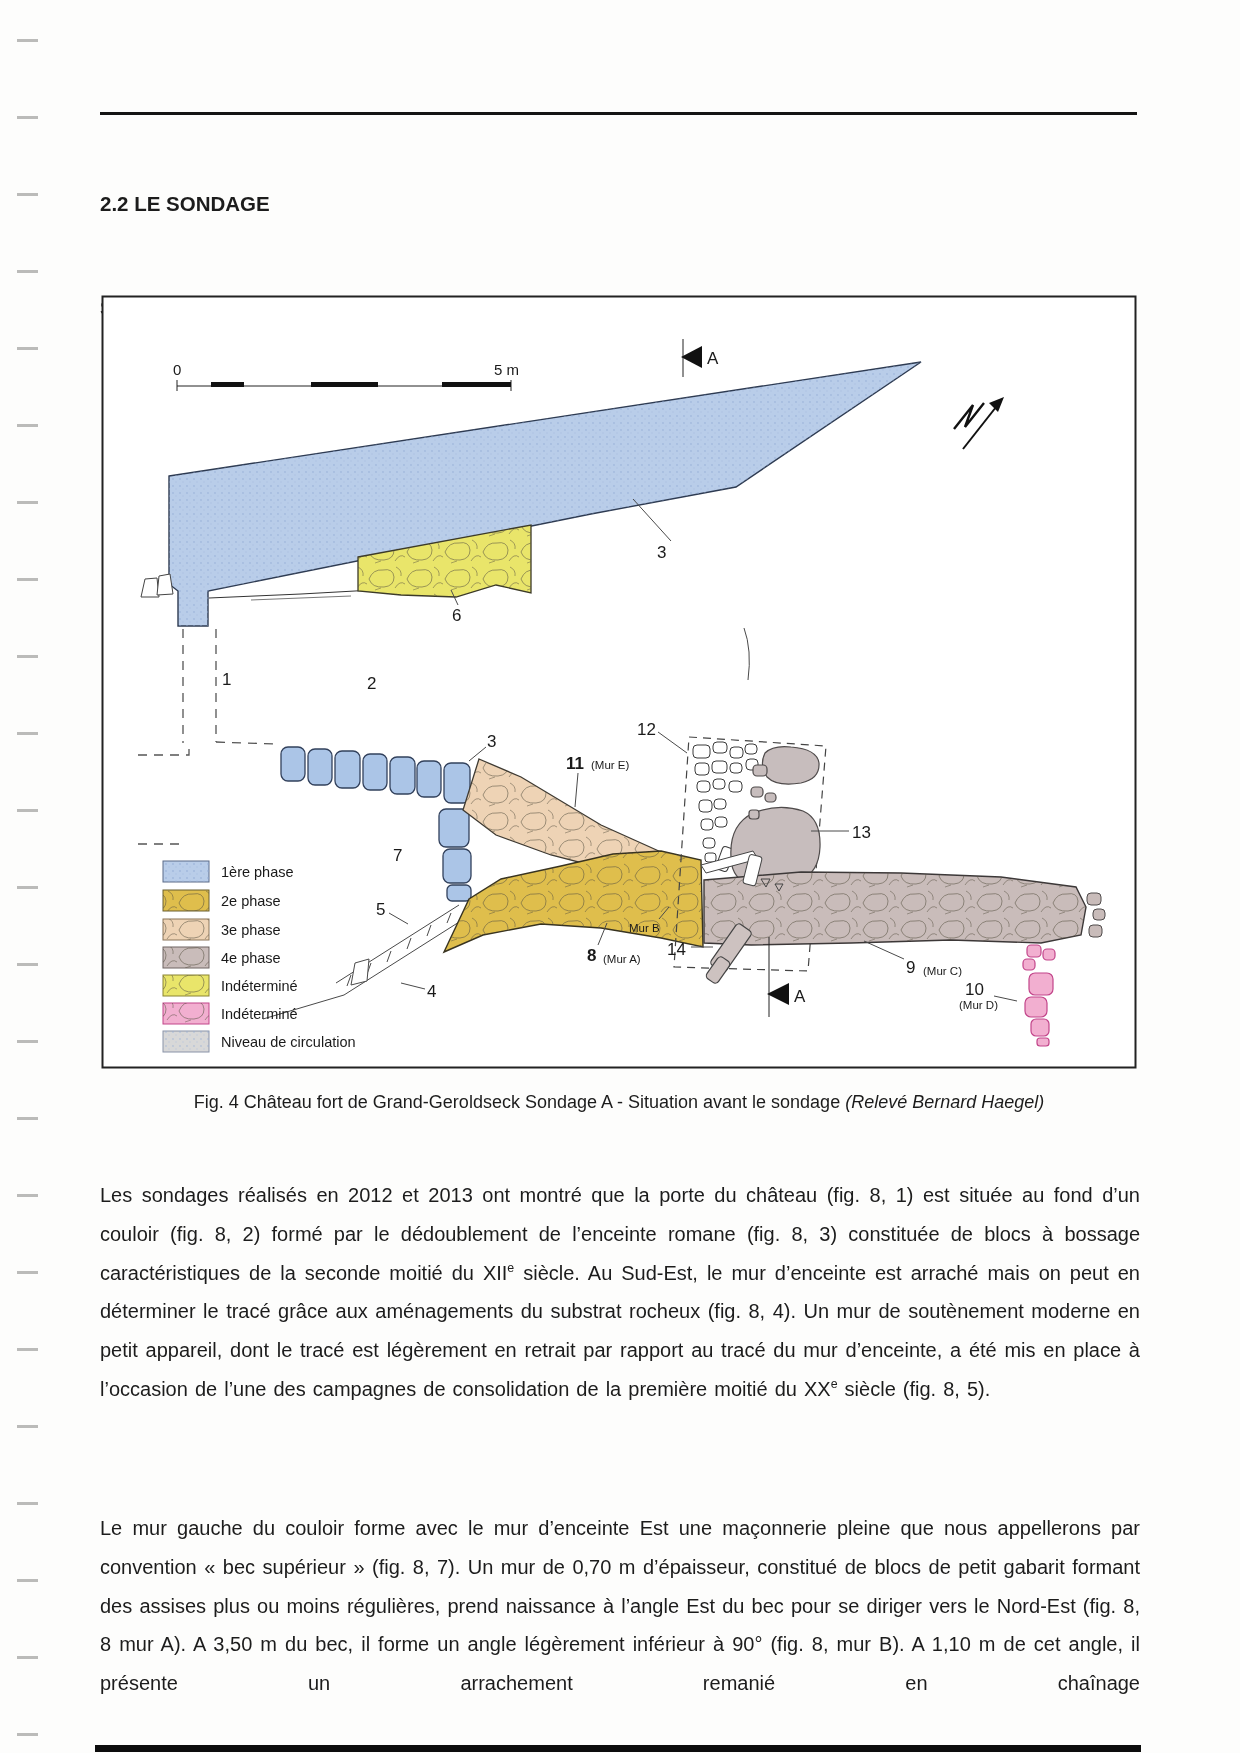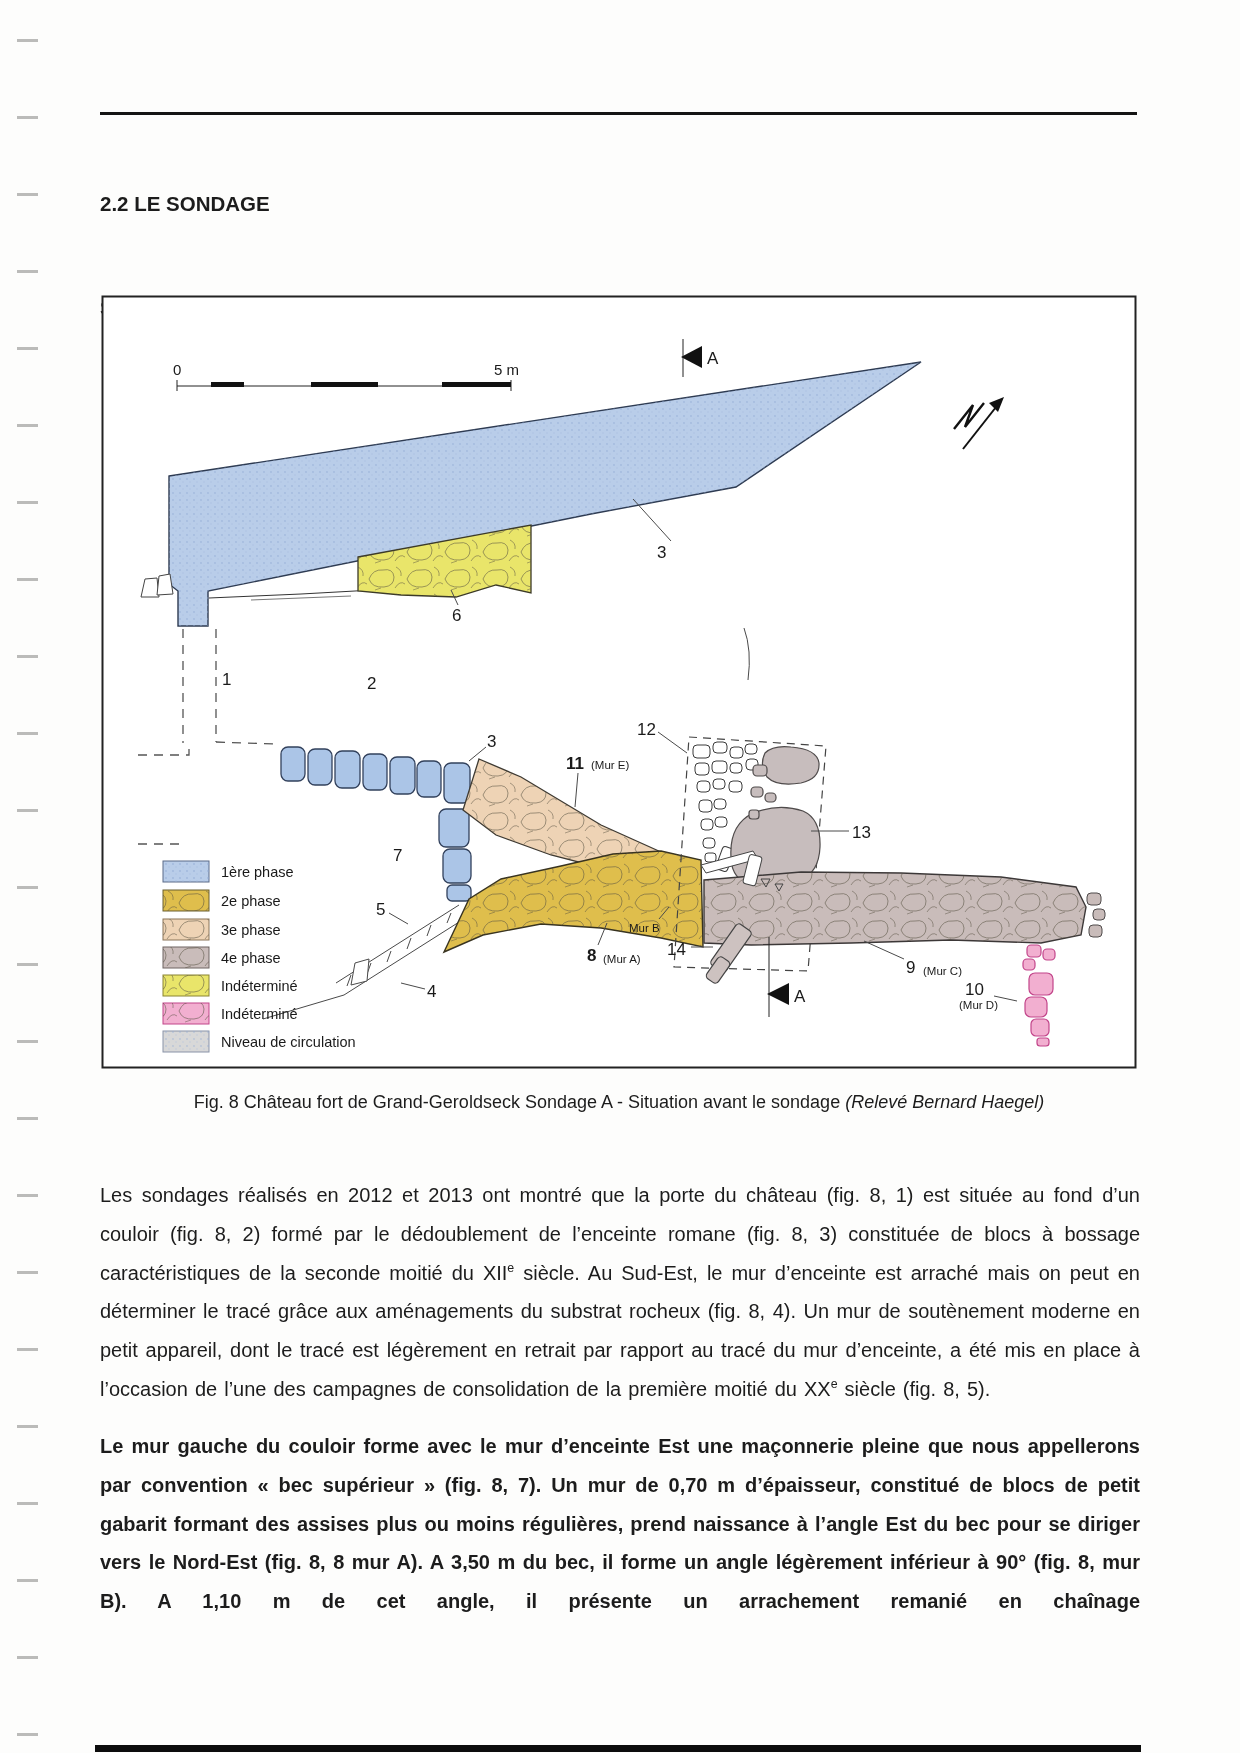--- a/index.html
+++ b/index.html
@@ -21,21 +21,21 @@
   .sub-heading b{font-weight:bold;}
   .figure-wrap{position:absolute;left:101px;top:295px;width:1036px;height:774px;}
   .caption{position:absolute;left:100px;top:1092px;width:1038px;text-align:center;font-size:18px;}
   .caption i{font-style:italic;}
   .body-p{
     position:absolute;left:100px;width:1040px;font-size:20px;line-height:38.8px;
     text-align:justify;word-spacing:1.5px;
   }
   .body-p sup{font-size:0.62em;vertical-align:super;line-height:0;}
   #p1{top:1156px;}
-  #p2{top:1407px;text-align-last:justify;font-weight:bold;}
+  #p2{top:1489px;text-align-last:justify;}
   .footer-bar{position:absolute;left:95px;top:1745px;width:1046px;height:7px;background:#0d0d0d;}
   svg text{font-family:"Liberation Sans", sans-serif;fill:#1a1a1a;}
   .lbl{font-size:17px;}
   .lbl-sm{font-size:11.5px;}
   .scale-lbl{font-size:15px;}
   .leg-lbl{font-size:14.5px;}
   .leader{stroke:#4a4a4a;stroke-width:1;fill:none;}
   .dash{stroke:#555;stroke-width:1.3;fill:none;stroke-dasharray:9,7;}
 </style>
 </head>
@@ -316,21 +316,21 @@
         </g>
         <g>
           <rect x="62" y="736" width="46" height="21" stroke="#8a93a8" stroke-width="1" fill="#d8d8d8"></rect>
           <rect x="62" y="736" width="46" height="21" fill="url(#stip)" opacity="0.45"></rect>
           <text x="120" y="752" class="leg-lbl">Niveau de circulation</text>
         </g>
       </g>
     </svg>
   </div>
 
-  <div class="caption"><span>Fig. 8 Château fort de Grand-Geroldseck  Sondage A - Situation avant le sondage </span><i>(Relevé Bernard Haegel)</i></div>
+  <div class="caption"><span>Fig. 4 Château fort de Grand-Geroldseck  Sondage A - Situation avant le sondage </span><i>(Relevé Bernard Haegel)</i></div>
 
   <p class="body-p" id="p1"><span>Les sondages réalisés en 2012 et 2013 ont montré que la porte du château (fig. 8, 1) est située au fond d’un couloir (fig. 8, 2) formé par le dédoublement de l’enceinte romane (fig. 8, 3) constituée de blocs à bossage caractéristiques de la seconde moitié du XII</span><sup>e</sup><span> siècle. Au Sud-Est, le mur d’enceinte est arraché mais on peut en déterminer le tracé grâce aux aménagements du substrat rocheux (fig. 8, 4). Un mur de soutènement moderne en petit appareil, dont le tracé est légèrement en retrait par rapport au tracé du mur d’enceinte, a été mis en place à l’occasion de l’une des campagnes de consolidation de la première moitié du XX</span><sup>e</sup><span> siècle (fig. 8, 5).</span></p>
 
   <p class="body-p" id="p2">Le mur gauche du couloir forme avec le mur d’enceinte Est une maçonnerie pleine que nous appellerons par convention « bec supérieur » (fig. 8, 7). Un mur de 0,70 m d’épaisseur, constitué de blocs de petit gabarit formant des assises plus ou moins régulières, prend naissance à l’angle Est du bec pour se diriger vers le Nord-Est (fig. 8, 8 mur A). A 3,50 m du bec, il forme un angle légèrement inférieur à 90° (fig. 8, mur B). A 1,10 m de cet angle, il présente un arrachement remanié en chaînage</p>
 
   <div class="footer-bar"></div>
 
 </div>
 
 </body></html>

